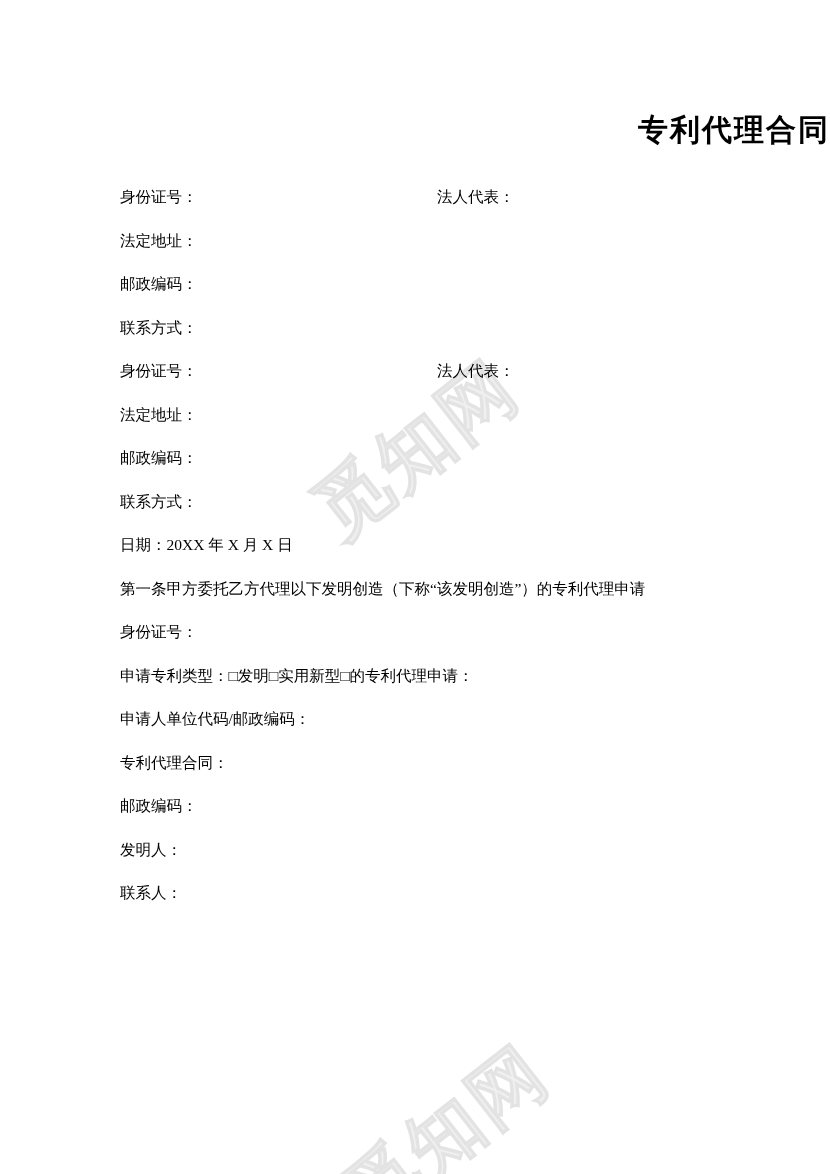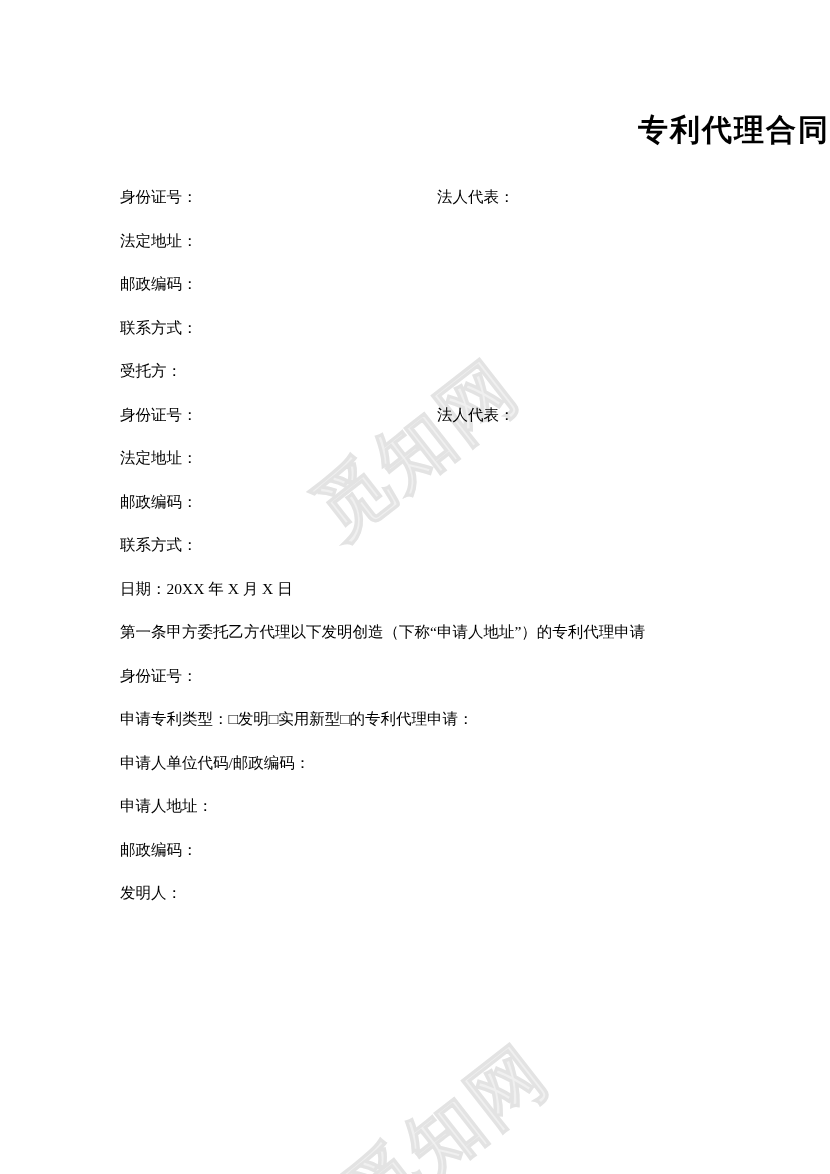--- a/index.html
+++ b/index.html
@@ -113,24 +113,20 @@
     <div class="line">
       <span>邮政编码：</span>
       <span class="sec"></span>
     </div>
 
     <div class="line">
       <span>联系方式：</span>
       <span class="sec"></span>
     </div>
 
-    <div class="line">
-      <span>受托方：</span>
-      <span class="sec"></span>
-    </div>
 
     <div class="line">
       <span>身份证号：</span>
       <span class="sec">法人代表：</span>
     </div>
 
     <div class="line">
       <span>法定地址：</span>
       <span class="sec"></span>
     </div>
@@ -144,50 +140,54 @@
       <span>联系方式：</span>
       <span class="sec"></span>
     </div>
 
     <div class="line">
       <span>日期：20XX 年 X 月 X 日</span>
       <span class="sec"></span>
     </div>
 
     <div class="line">
-      <span>第一条甲方委托乙方代理以下发明创造（下称“申请人地址”）的专利代理申请</span>
+      <span>第一条甲方委托乙方代理以下发明创造（下称“该发明创造”）的专利代理申请</span>
       <span class="sec"></span>
     </div>
 
 
     <div class="line">
       <span>身份证号：</span>
       <span class="sec"></span>
     </div>
 
     <div class="line">
       <span>申请专利类型：□发明□实用新型□的专利代理申请：</span>
       <span class="sec"></span>
     </div>
 
     <div class="line">
       <span>申请人单位代码/邮政编码：</span>
       <span class="sec"></span>
     </div>
 
     <div class="line">
-      <span>申请人地址：</span>
+      <span>专利代理合同：</span>
       <span class="sec"></span>
     </div>
 
     <div class="line">
       <span>邮政编码：</span>
       <span class="sec"></span>
     </div>
 
     <div class="line">
       <span>发明人：</span>
       <span class="sec"></span>
     </div>
 
+    <div class="line">
+      <span>联系人：</span>
+      <span class="sec"></span>
+    </div>
 
   </div>
 </div>
 
 </body></html>

